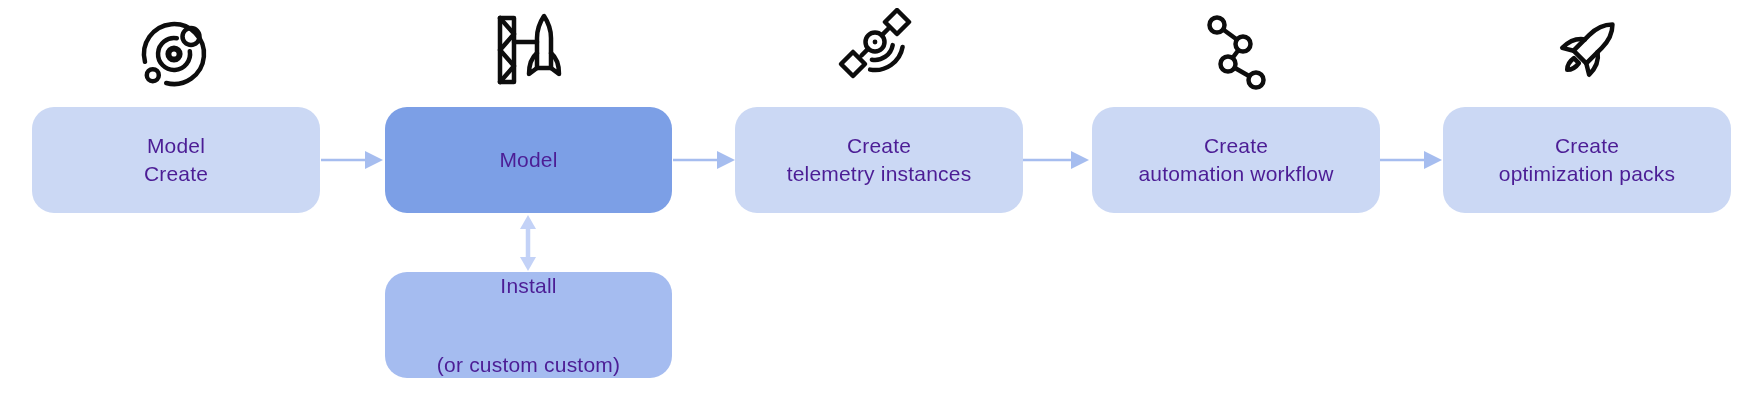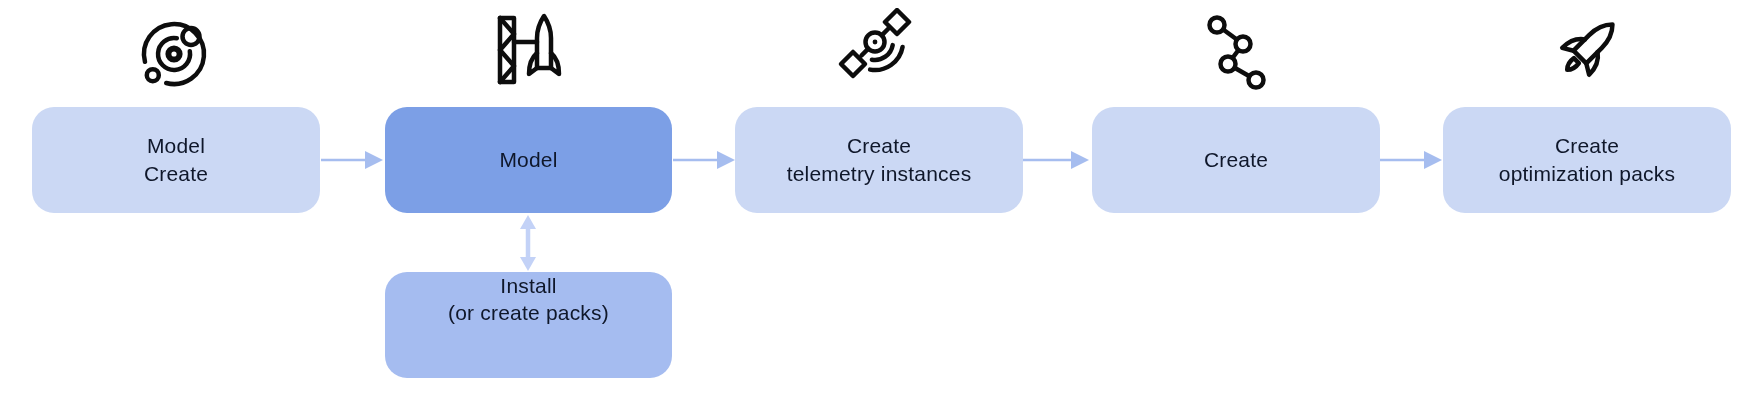--- a/index.html
+++ b/index.html
@@ -1,42 +1,42 @@
 <!DOCTYPE html>
 <html><head>
 <meta charset="utf-8">
 <style>
   html,body{margin:0;padding:0;background:#ffffff;}
   .stage{
     position:relative;
     width:1764px;height:412px;
     background:#ffffff;
     font-family:"Liberation Sans", sans-serif;
-    color:#0f172a;
+    color:#4c1d95;
     overflow:hidden;
   }
   .icon{
     position:absolute;top:8px;width:84px;height:84px;
   }
   .icon svg{width:84px;height:84px;display:block;}
   .step{
     position:absolute;top:107px;height:106px;
     border-radius:22px;
     background:#cbd8f4;
     display:flex;flex-direction:column;align-items:center;justify-content:center;
     text-align:center;
     font-size:21px;line-height:28px;
     letter-spacing:0.2px;
   }
   .step.active{background:#7c9fe6;}
   .substep{
     position:absolute;top:272px;height:106px;
     border-radius:22px;
     background:#a5bcf0;
-    display:flex;flex-direction:column;align-items:center;justify-content:flex-start;
+    display:flex;flex-direction:column;align-items:center;justify-content:space-between;
     text-align:center;
     font-size:21px;line-height:27px;
     letter-spacing:0.2px;
   }
   .harrow{position:absolute;top:147px;height:26px;}
   .varrow{position:absolute;left:514px;top:215px;width:28px;height:56px;}
   .b1{left:32px;width:288px;}
   .b2{left:385px;width:287px;}
   .b3{left:735px;width:288px;}
   .b4{left:1092px;width:288px;}
@@ -125,20 +125,21 @@
     <div>Model</div>
   </div>
 
   <div class="step b3">
     <div>Create</div>
     <div>telemetry instances</div>
   </div>
 
   <div class="step b4">
     <div>Create</div>
+    <div>automation workflow</div>
   </div>
 
   <div class="step b5">
     <div>Create</div>
     <div>optimization packs</div>
   </div>
 
   <div class="harrow a1">
     <svg width="62" height="26">
         <line x1="0" y1="13" x2="46" y2="13" stroke="#a6bdef" stroke-width="2.5"></line>
@@ -167,16 +168,16 @@
   <div class="varrow">
     <svg width="28" height="56">
       <line x1="14" y1="11" x2="14" y2="45" stroke="#c3d2f7" stroke-width="4.5"></line>
       <polygon points="14,0 6,14 22,14" fill="#c3d2f7"></polygon>
       <polygon points="14,56 6,42 22,42" fill="#c3d2f7"></polygon>
     </svg>
   </div>
 
   <div class="substep b2">
     <div>Install</div>
-    <div>(or create packs)</div>
+    <div>(or custom custom)</div>
   </div>
 
 </div>
 
 </body></html>

